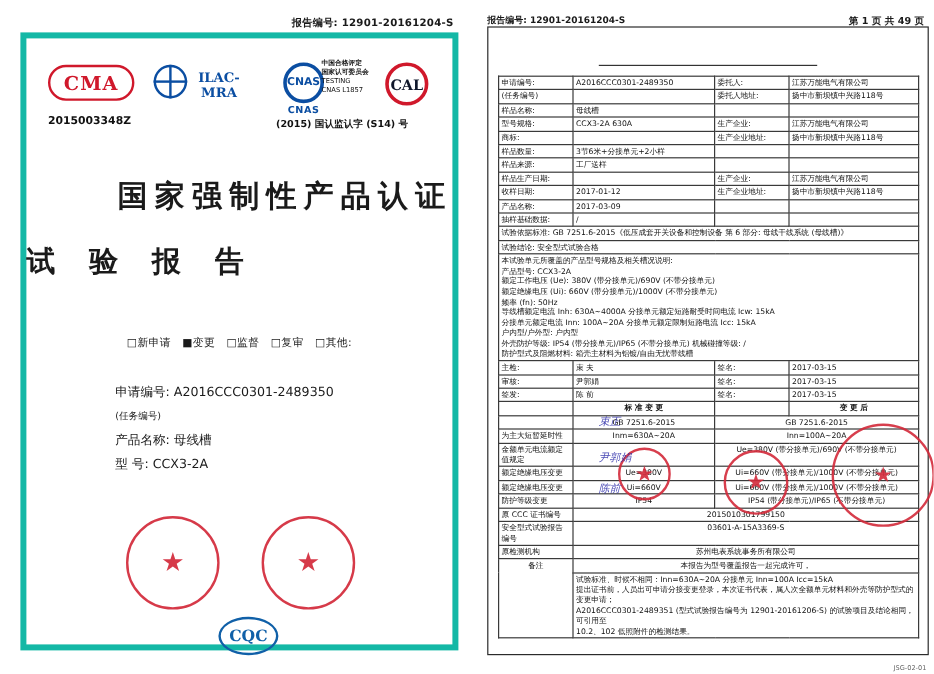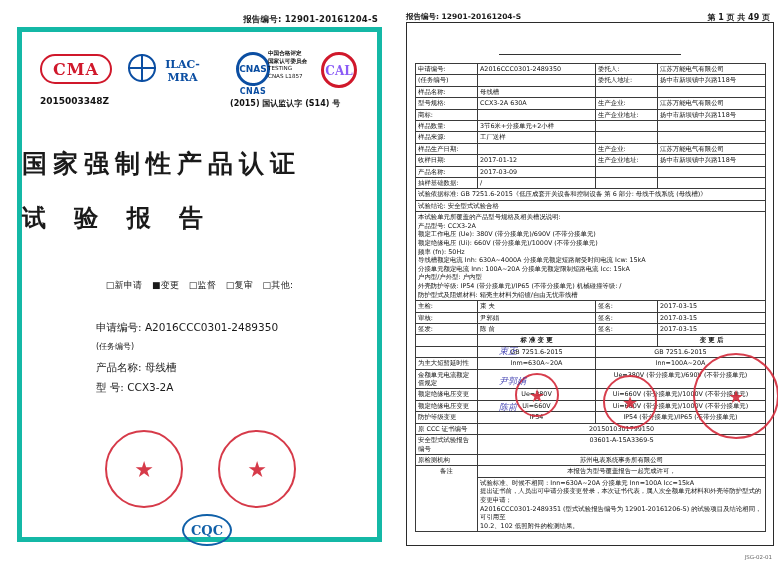--- a/index.html
+++ b/index.html
@@ -34,26 +34,26 @@
   .cnas .sub{font-size:8px;font-weight:bold;color:#0b4ea2;margin-top:1px;letter-spacing:.5px;}
 
   
   .cnastext{left:246px;top:0px;width:62px;text-align:left;}
   .cnastext div{font-size:5.6px;line-height:7.5px;color:#111;}
   .cnastext .b{font-weight:bold;}
 
   
   .cal{left:286px;top:2px;width:62px;}
   .cal .ring{width:36px;height:36px;border-radius:50%;border:3px solid #d0182b;margin:0 auto;position:relative;box-sizing:border-box;}
-  .cal .ring span{position:absolute;left:0;right:0;top:9px;font-size:12px;font-weight:bold;color:#8b5cf6;font-family:"DejaVu Serif","Liberation Serif",serif;}
+  .cal .ring span{position:absolute;left:0;right:0;top:9px;font-size:12px;font-weight:bold;color:#0f172a;font-family:"DejaVu Serif","Liberation Serif",serif;}
 
   .cert-no{position:absolute;left:18px;top:64px;font-size:9px;font-weight:bold;color:#111;}
   .cal-no{position:absolute;left:208px;top:66px;font-size:8px;font-weight:bold;color:#111;}
 
-  .title1{position:absolute;left:0;right:0;top:115px;text-align:left;font-size:25px;font-weight:bold;letter-spacing:6px;font-family:"DejaVu Serif","Liberation Serif",serif;}
+  .title1{position:absolute;left:0;right:0;top:115px;text-align:right;font-size:25px;font-weight:bold;letter-spacing:6px;font-family:"DejaVu Serif","Liberation Serif",serif;}
   .title2{position:absolute;left:0;right:0;top:170px;font-size:24px;font-weight:bold;letter-spacing:10px;font-family:"DejaVu Serif","Liberation Serif",serif;}
 
   .checkrow{position:absolute;left:0;right:0;top:247px;text-align:center;font-size:9px;letter-spacing:.3px;}
   .checkrow .cb{font-size:9px;}
 
   .fields{position:absolute;left:74px;top:285px;font-size:10.5px;line-height:20px;}
   .fields .row{white-space:nowrap;}
   .fields .sm{font-size:8px;}
 
   .org{position:absolute;left:0;right:0;top:385px;text-align:center;font-size:10.5px;line-height:19px;}

